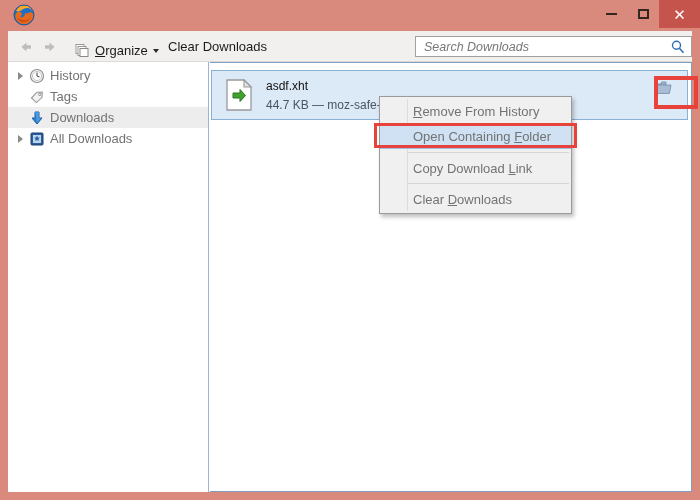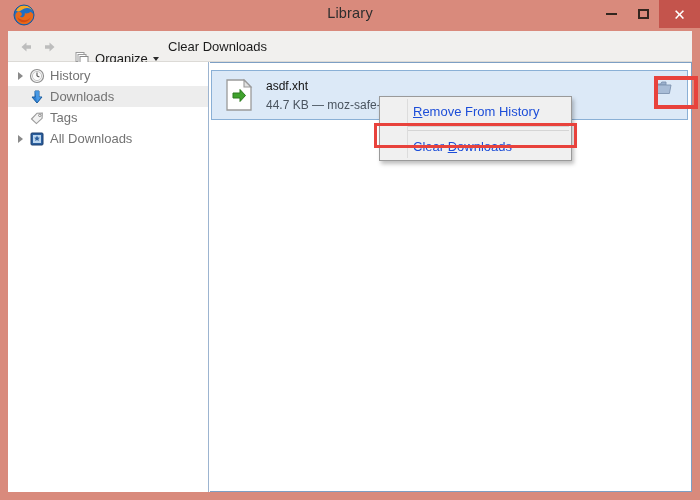--- a/index.html
+++ b/index.html
@@ -54,21 +54,21 @@
     border-bottom: 1px solid #dcdad6;
     box-sizing: border-box;
   }
   .navarrow {
     position: absolute; top: 7px;
     width: 18px; height: 18px;
   }
   #nav-back { left: 9px; }
   #nav-fwd  { left: 33px; }
   #organize-btn {
-    position: absolute; left: 62px; top: 16px;
+    position: absolute; left: 62px; top: 8px;
     height: 23px;
     display: flex; align-items: center;
     padding: 0 5px;
     cursor: default;
   }
   #organize-icon { width: 15px; height: 15px; margin-right: 5px; }
   #organize-label { font-size: 13px; color: #1b1b1b; }
   #organize-label u { text-decoration: underline; }
   #organize-caret {
     margin-left: 5px;
@@ -188,21 +188,21 @@
   #ctx-menu .gutter-line {
     position: absolute; left: 27px; top: 2px; bottom: 2px;
     width: 1px; background: #dcdcdc;
   }
   .ctx-item {
     position: relative;
     height: 24px;
     display: flex; align-items: center;
     padding-left: 33px;
     font-size: 13px;
-    color: #1d4ed8;
+    color: #737373;
     cursor: default;
     z-index: 2;
   }
   .ctx-item.disabled { color: #9a9a9a; }
   .ctx-item.highlight {
     background: #cfe1f3;
     border-top: 1px solid #9cc0e0;
     border-bottom: 1px solid #9cc0e0;
     height: 24px;
   }
@@ -229,21 +229,20 @@
   <div id="titlebar">
     <span id="ff-logo">
       <svg width="22" height="22" viewBox="0 0 22 22">
         <circle cx="11" cy="11" r="10" fill="#1f6fc4"></circle>
         <path d="M11 1.3a9.7 9.7 0 0 1 9.3 7.1c-1.3-3.2-4-4.6-6.5-4.4-3.6.3-5.4 2.6-7.3 3.2-2 .7-3.4-.5-3.4-.5A9.7 9.7 0 0 1 11 1.3z" fill="#f7a825"></path>
         <path d="M20.5 9.6c.6 4.6-2.3 9-6.9 10.3-4.8 1.3-9.5-1.2-10.9-5.6-.7-2.2-.3-4 .6-5.2.8-1.1 2-1.6 3.2-1.4 1.9.3 2.6 1.9 2.3 3.1-.2.9-1 1.6-1.9 1.4.6.9 2 1.3 3.2.7 1.3-.6 2-2.1 1.7-3.6 2.3.4 4.2-.2 5.6-1.6.9.5 1.6 1.1 2.1 1.9z" fill="#e8691a"></path>
         <path d="M4.2 13.2c.9 3.2 3.9 5.3 7.3 5 3.3-.3 5.8-2.6 6.4-5.6-.9 2-2.8 3.4-5.1 3.6-3.5.3-6.7-1.3-8.6-3z" fill="#d44b12"></path>
         <circle cx="11" cy="11" r="10" fill="none" stroke="#1558a0" stroke-width="1"></circle>
       </svg>
     </span>
-    <div id="title-text">Library</div>
 
     <div class="winbtn" id="btn-min">
       <span class="minbar"></span>
     </div>
     <div class="winbtn" id="btn-max">
       <span class="maxbox"></span>
     </div>
     <div class="winbtn" id="btn-close">
       <span class="winglyph">✕</span>
     </div>
@@ -268,20 +267,29 @@
           <rect x="3" y="3.5" width="8" height="9" fill="#ffffff" stroke="#9a9a9a" stroke-width="1"></rect>
           <rect x="5" y="5.5" width="8" height="8" fill="#ffffff" stroke="#8a8a8a" stroke-width="1"></rect>
         </svg>
       </span>
       <span id="organize-label"><u class="acc">O</u>rganize</span>
       <span id="organize-caret"></span>
     </div>
 
     <div id="clear-downloads-btn">Clear Downloads</div>
 
+    <div id="searchbox">
+      <input id="search-input" type="text" placeholder="Search Downloads" style="">
+      <span id="search-icon">
+        <svg width="16" height="16" viewBox="0 0 16 16">
+          <circle cx="6.5" cy="6.2" r="4" fill="none" stroke="#2f6fb5" stroke-width="1.4"></circle>
+          <line x1="9.4" y1="9.2" x2="13.5" y2="13.8" stroke="#2f6fb5" stroke-width="1.6"></line>
+        </svg>
+      </span>
+    </div>
   </div>
 
   <div id="content-wrap">
 
     <div id="sidebar">
 
       <div class="side-item">
         <span class="twisty">
             <span class="tri"></span>
           </span>
@@ -289,40 +297,40 @@
           <svg width="16" height="16" viewBox="0 0 16 16">
             <circle cx="8" cy="8" r="6.5" fill="#fbfbfb" stroke="#8f8f8f" stroke-width="1.2"></circle>
             <circle cx="8" cy="8" r="4.6" fill="none" stroke="#c4c4c4" stroke-width="1"></circle>
             <line x1="8" y1="8" x2="8" y2="4.6" stroke="#555" stroke-width="1.1"></line>
             <line x1="8" y1="8" x2="10.4" y2="9" stroke="#555" stroke-width="1.1"></line>
           </svg>
         </span>
         <span class="side-label">History</span>
       </div>
 
+      <div class="side-item">
+        <span class="twisty"></span>
+        <span class="side-icon">
+          <svg width="16" height="16" viewBox="0 0 16 16">
+            <path d="M2.5 9 L8 3.2 L13.3 3 L13.1 8.3 L7.4 13.6 Z" fill="#f2f2f2" stroke="#9a9a9a" stroke-width="1.1"></path>
+            <circle cx="10.8" cy="5.4" r="1.2" fill="#ffffff" stroke="#8a8a8a" stroke-width="1"></circle>
+          </svg>
+        </span>
+        <span class="side-label">Tags</span>
+      </div>
+
       <div class="side-item selected">
         <span class="twisty"></span>
         <span class="side-icon">
           <svg width="16" height="16" viewBox="0 0 16 16">
             <path d="M6 2 L10 2 L10 8 L13 8 L8 14 L3 8 L6 8 Z" fill="#2d7fd4" stroke="#1b5c9e" stroke-width="1"></path>
             <path d="M6 2 L10 2 L10 8 L12 8 L8 13 Z" fill="#56a5ec" opacity=".7"></path>
           </svg>
         </span>
         <span class="side-label">Downloads</span>
-      </div>
-
-      <div class="side-item">
-        <span class="twisty"></span>
-        <span class="side-icon">
-          <svg width="16" height="16" viewBox="0 0 16 16">
-            <path d="M2.5 9 L8 3.2 L13.3 3 L13.1 8.3 L7.4 13.6 Z" fill="#f2f2f2" stroke="#9a9a9a" stroke-width="1.1"></path>
-            <circle cx="10.8" cy="5.4" r="1.2" fill="#ffffff" stroke="#8a8a8a" stroke-width="1"></circle>
-          </svg>
-        </span>
-        <span class="side-label">Tags</span>
       </div>
 
       <div class="side-item">
         <span class="twisty">
             <span class="tri"></span>
           </span>
         <span class="side-icon">
           <svg width="16" height="16" viewBox="0 0 16 16">
             <rect x="2" y="2" width="12" height="12" rx="1" fill="#2b5f9e" stroke="#1c3f6e" stroke-width="1"></rect>
             <rect x="4" y="4" width="8" height="8" fill="#bcd6ef"></rect>
@@ -361,24 +369,30 @@
 
   </div>
 
   <div id="ctx-menu">
     <div class="gutter-line"></div>
 
     <div class="ctx-item">
       <span><u class="acc">R</u>emove From History</span>
     </div>
 
+    <div class="ctx-item highlight">
+      <span>Open Containing <u class="acc">F</u>older</span>
+    </div>
 
     <div class="ctx-sep"></div>
 
 
+    <div class="ctx-item">
+      <span>Copy Download <u class="acc">L</u>ink</span>
+    </div>
 
     <div class="ctx-sep"></div>
 
     <div class="ctx-item">
       <span>Clear <u class="acc">D</u>ownloads</span>
     </div>
   </div>
 
   <div id="ctx-highlight-box"></div>
 

